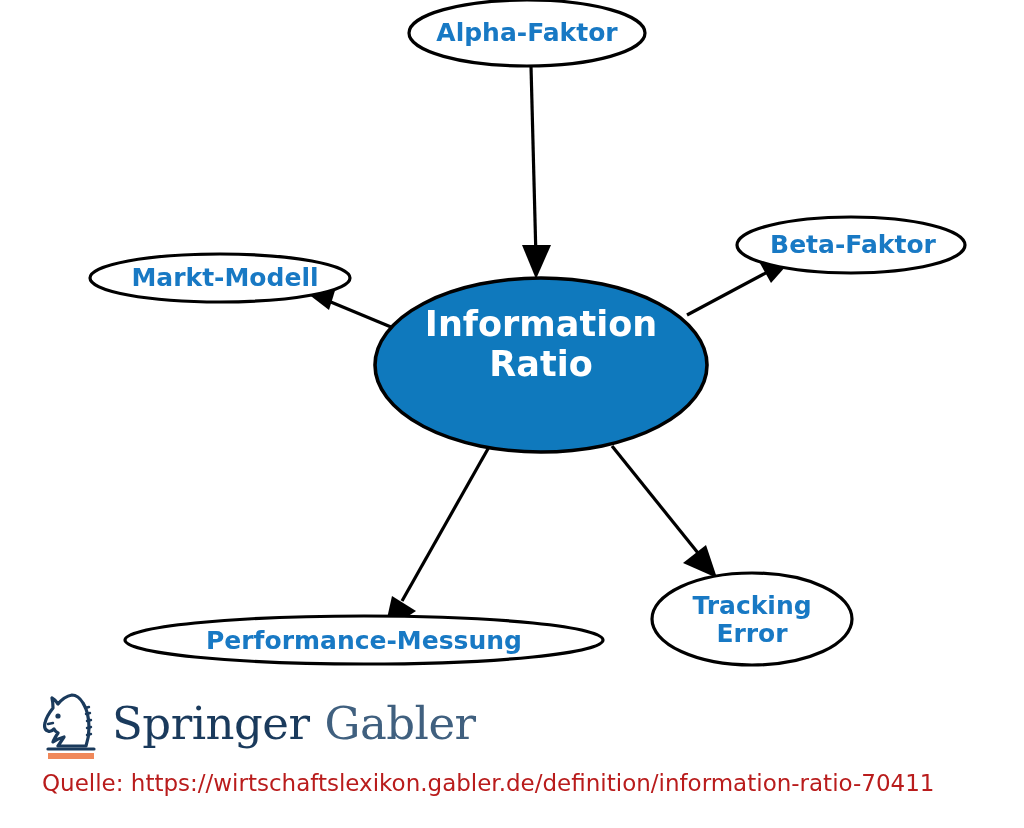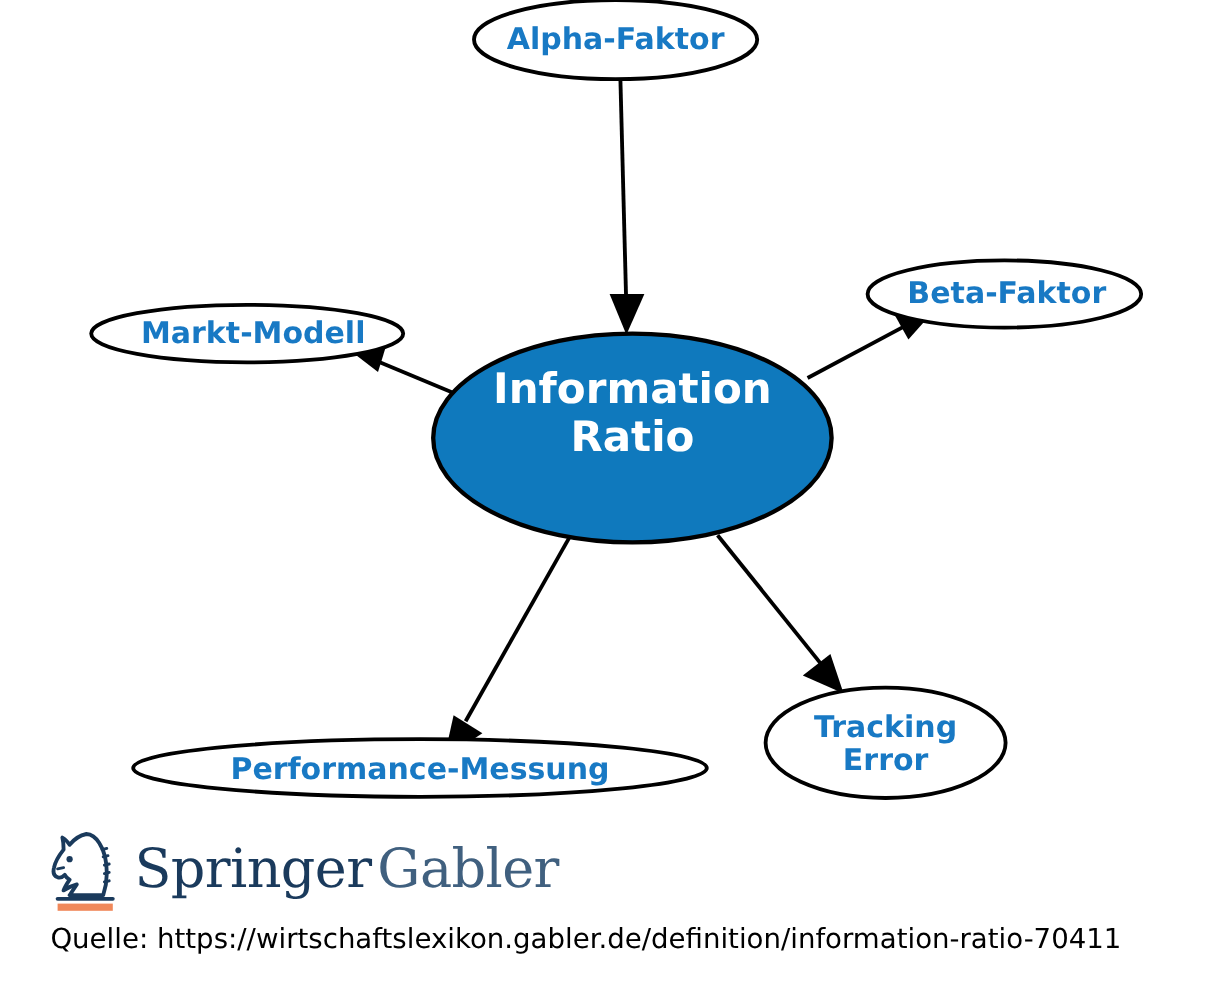--- a/index.html
+++ b/index.html
@@ -10,21 +10,21 @@
   body {
     width: 1024px;
     height: 828px;
     position: relative;
     overflow: hidden;
     font-family: "DejaVu Sans", "Liberation Sans", sans-serif;
   }
 
   #diagram-stage {
     position: absolute;
-    left: 1px;
+    left: 15px;
     top: 0;
     width: 856px;
     height: 828px;
     text-align: center;
   }
 
   svg.diagram-svg {
     position: absolute;
     left: 0;
     top: 0;
@@ -92,30 +92,30 @@
   }
   .word-springer {
     color: #1A3A5C;
     font-weight: normal;
     letter-spacing: -0.5px;
   }
   .word-gabler {
     color: #40607F;
     font-weight: normal;
     letter-spacing: -0.5px;
-    margin-left: 5px;
+    margin-left: 15px;
   }
 
   #source-line {
     position: absolute;
     left: 42px;
     top: 770px;
     font-family: "DejaVu Sans", "Liberation Sans", sans-serif;
     font-size: 23px;
-    color: #000000;
+    color: #b91c1c;
     white-space: nowrap;
     letter-spacing: 0px;
   }
 </style>
 </head>
 <body>
 
 <div id="diagram-stage">
 
   <svg class="diagram-svg" viewBox="0 0 1024 828" xmlns="http://www.w3.org/2000/svg">

